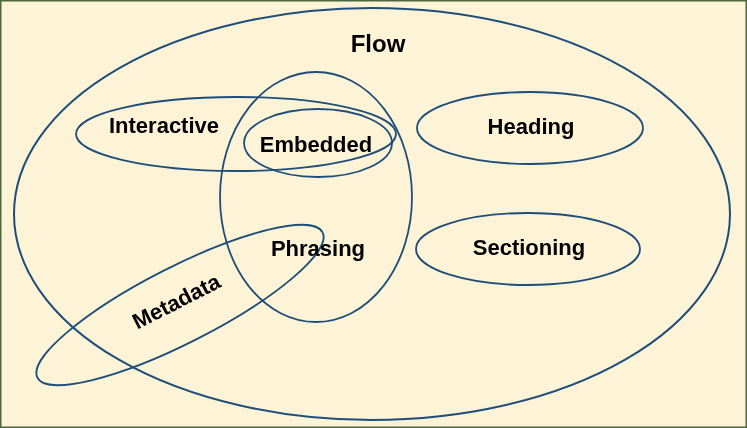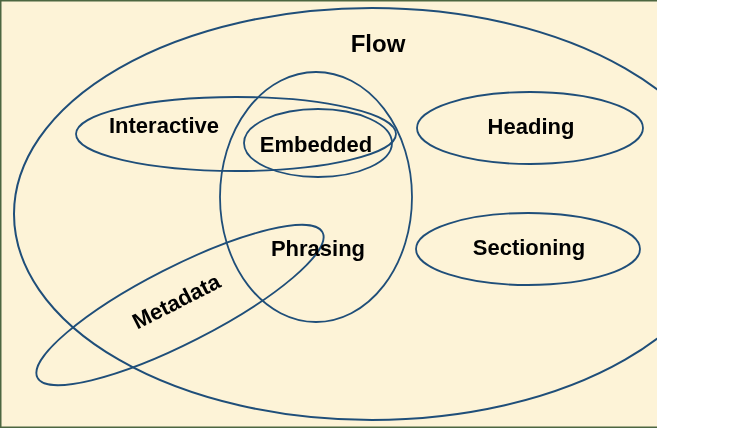--- a/index.html
+++ b/index.html
@@ -6,21 +6,21 @@
   html, body {
     margin: 0;
     padding: 0;
     background: #ffffff;
   }
   body {
     font-family: "Liberation Sans", sans-serif;
   }
   #diagram-root {
     position: relative;
-    width: 657px;
+    width: 747px;
     height: 428px;
     overflow: hidden;
   }
   #venn-svg {
     display: block;
     width: 747px;
     height: 428px;
   }
   .ellipse-shape {
     fill: none;

